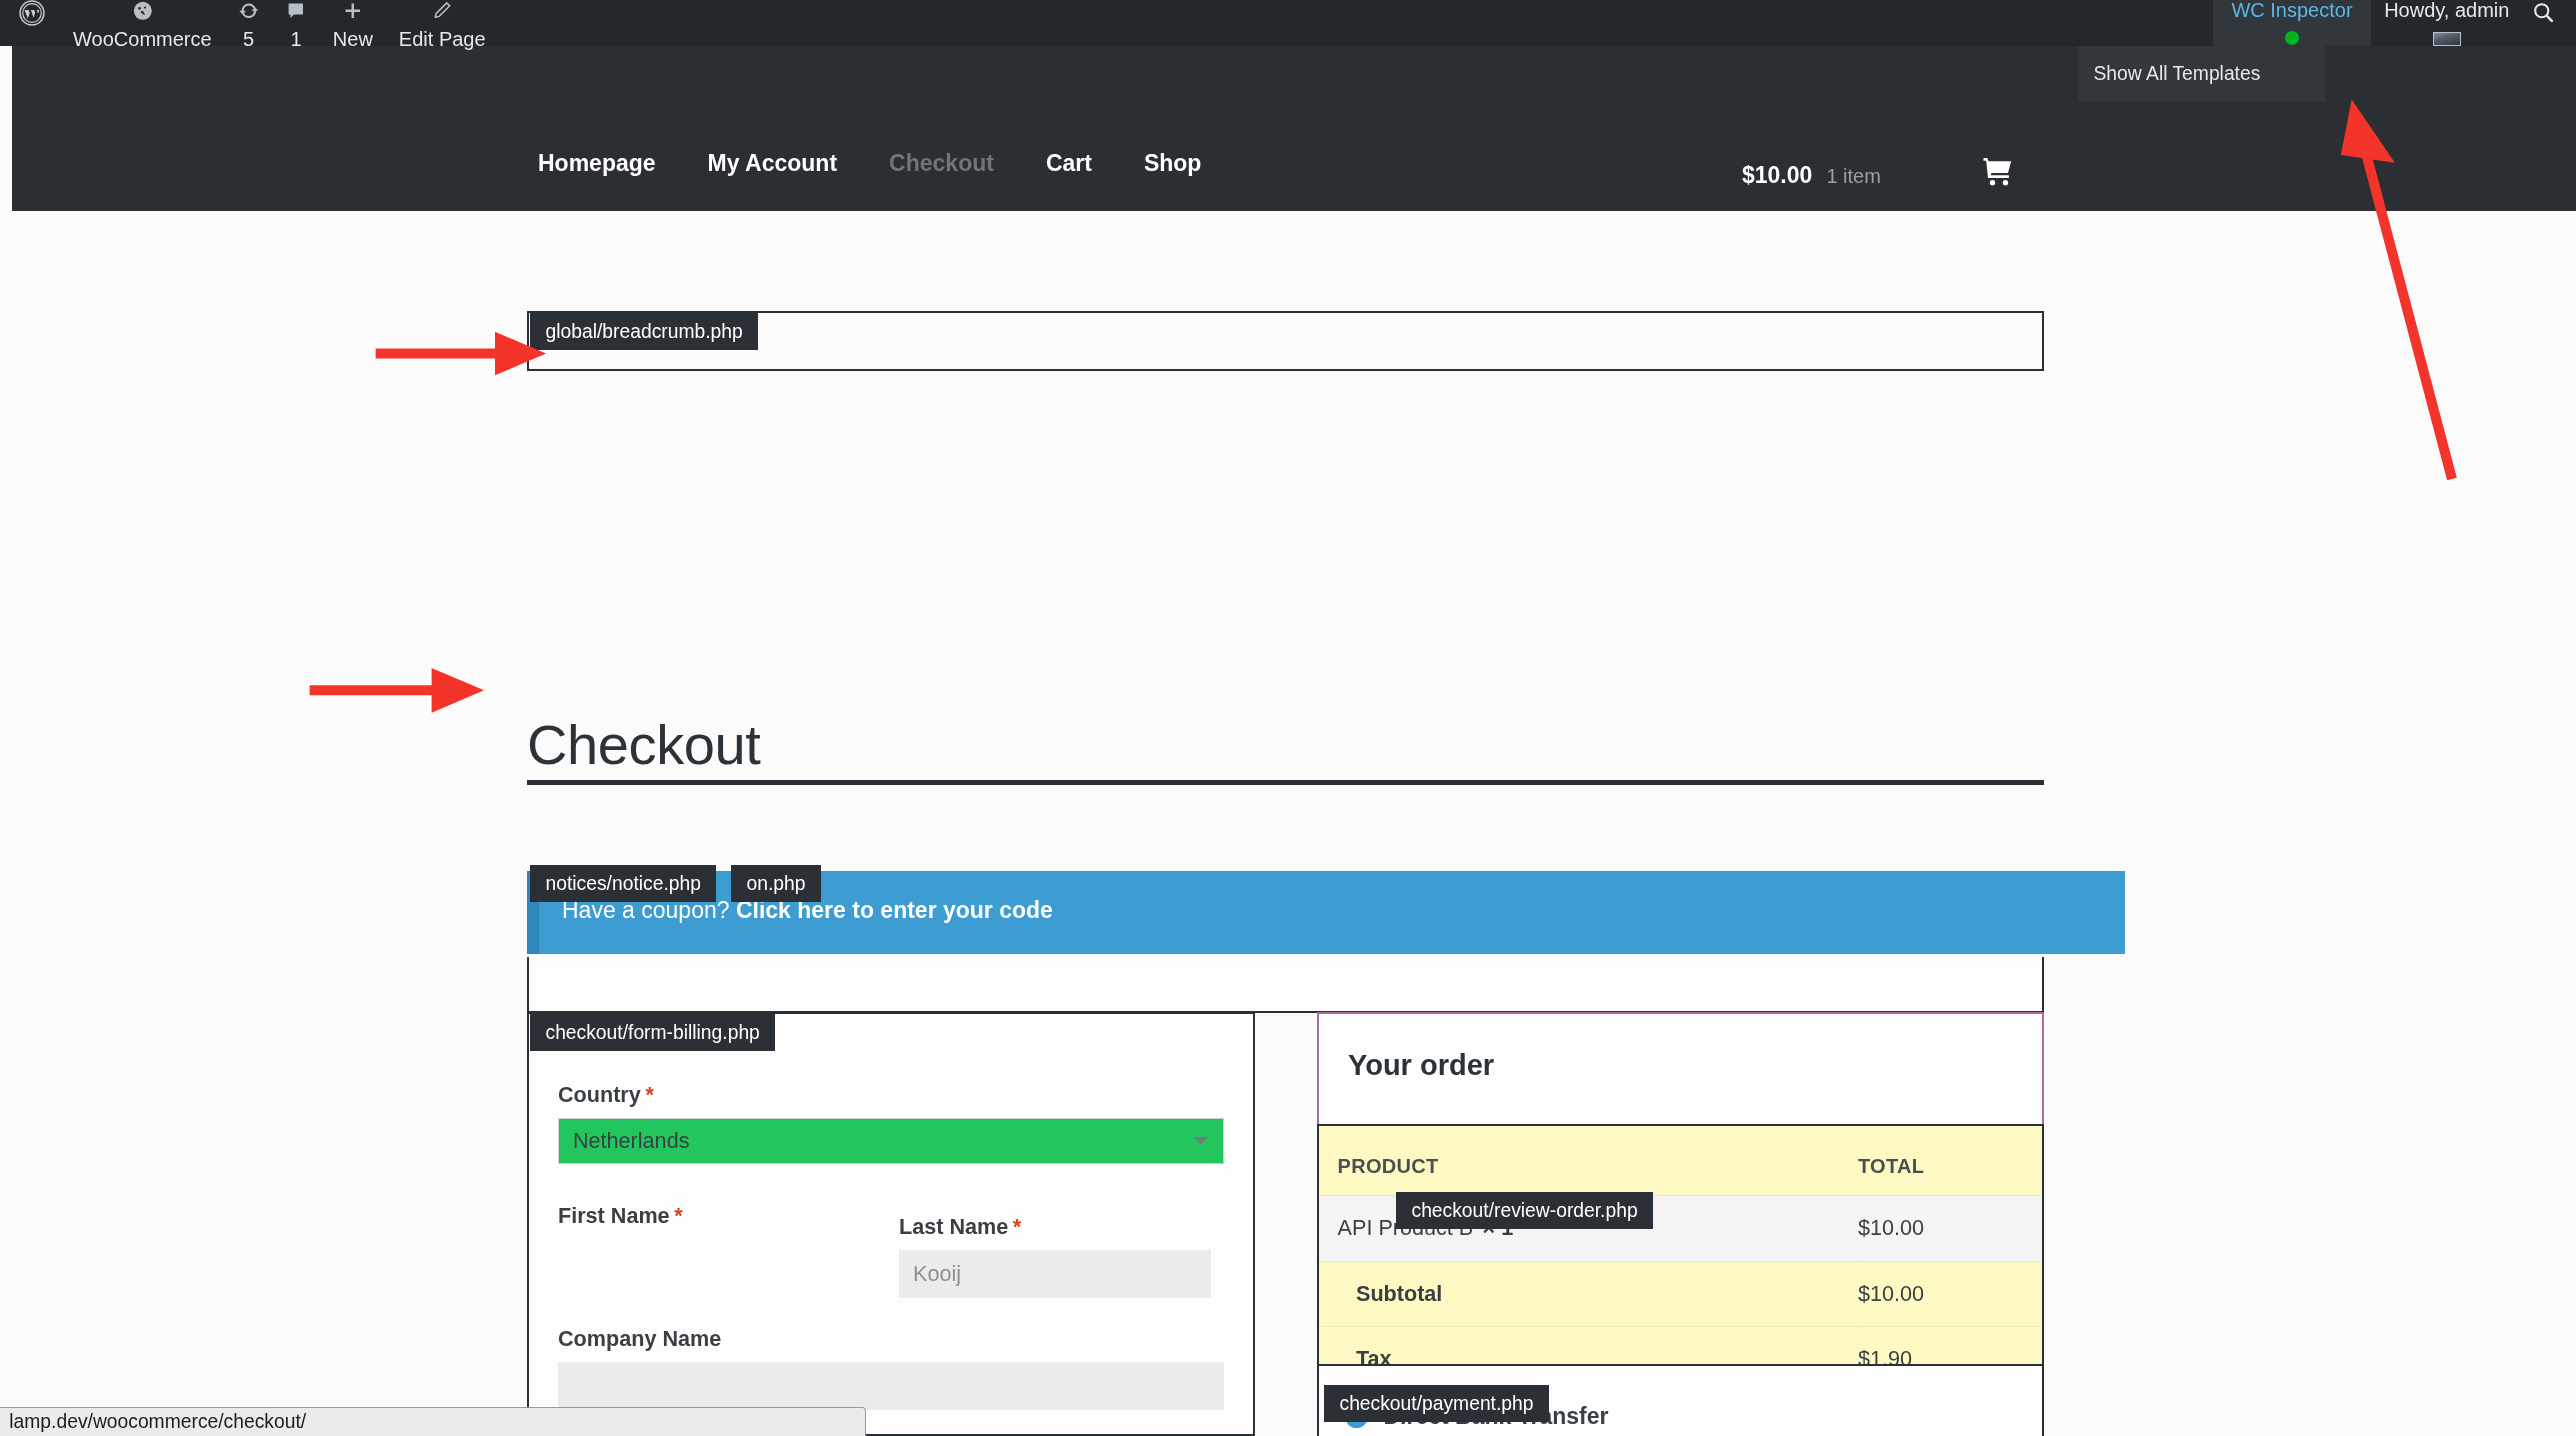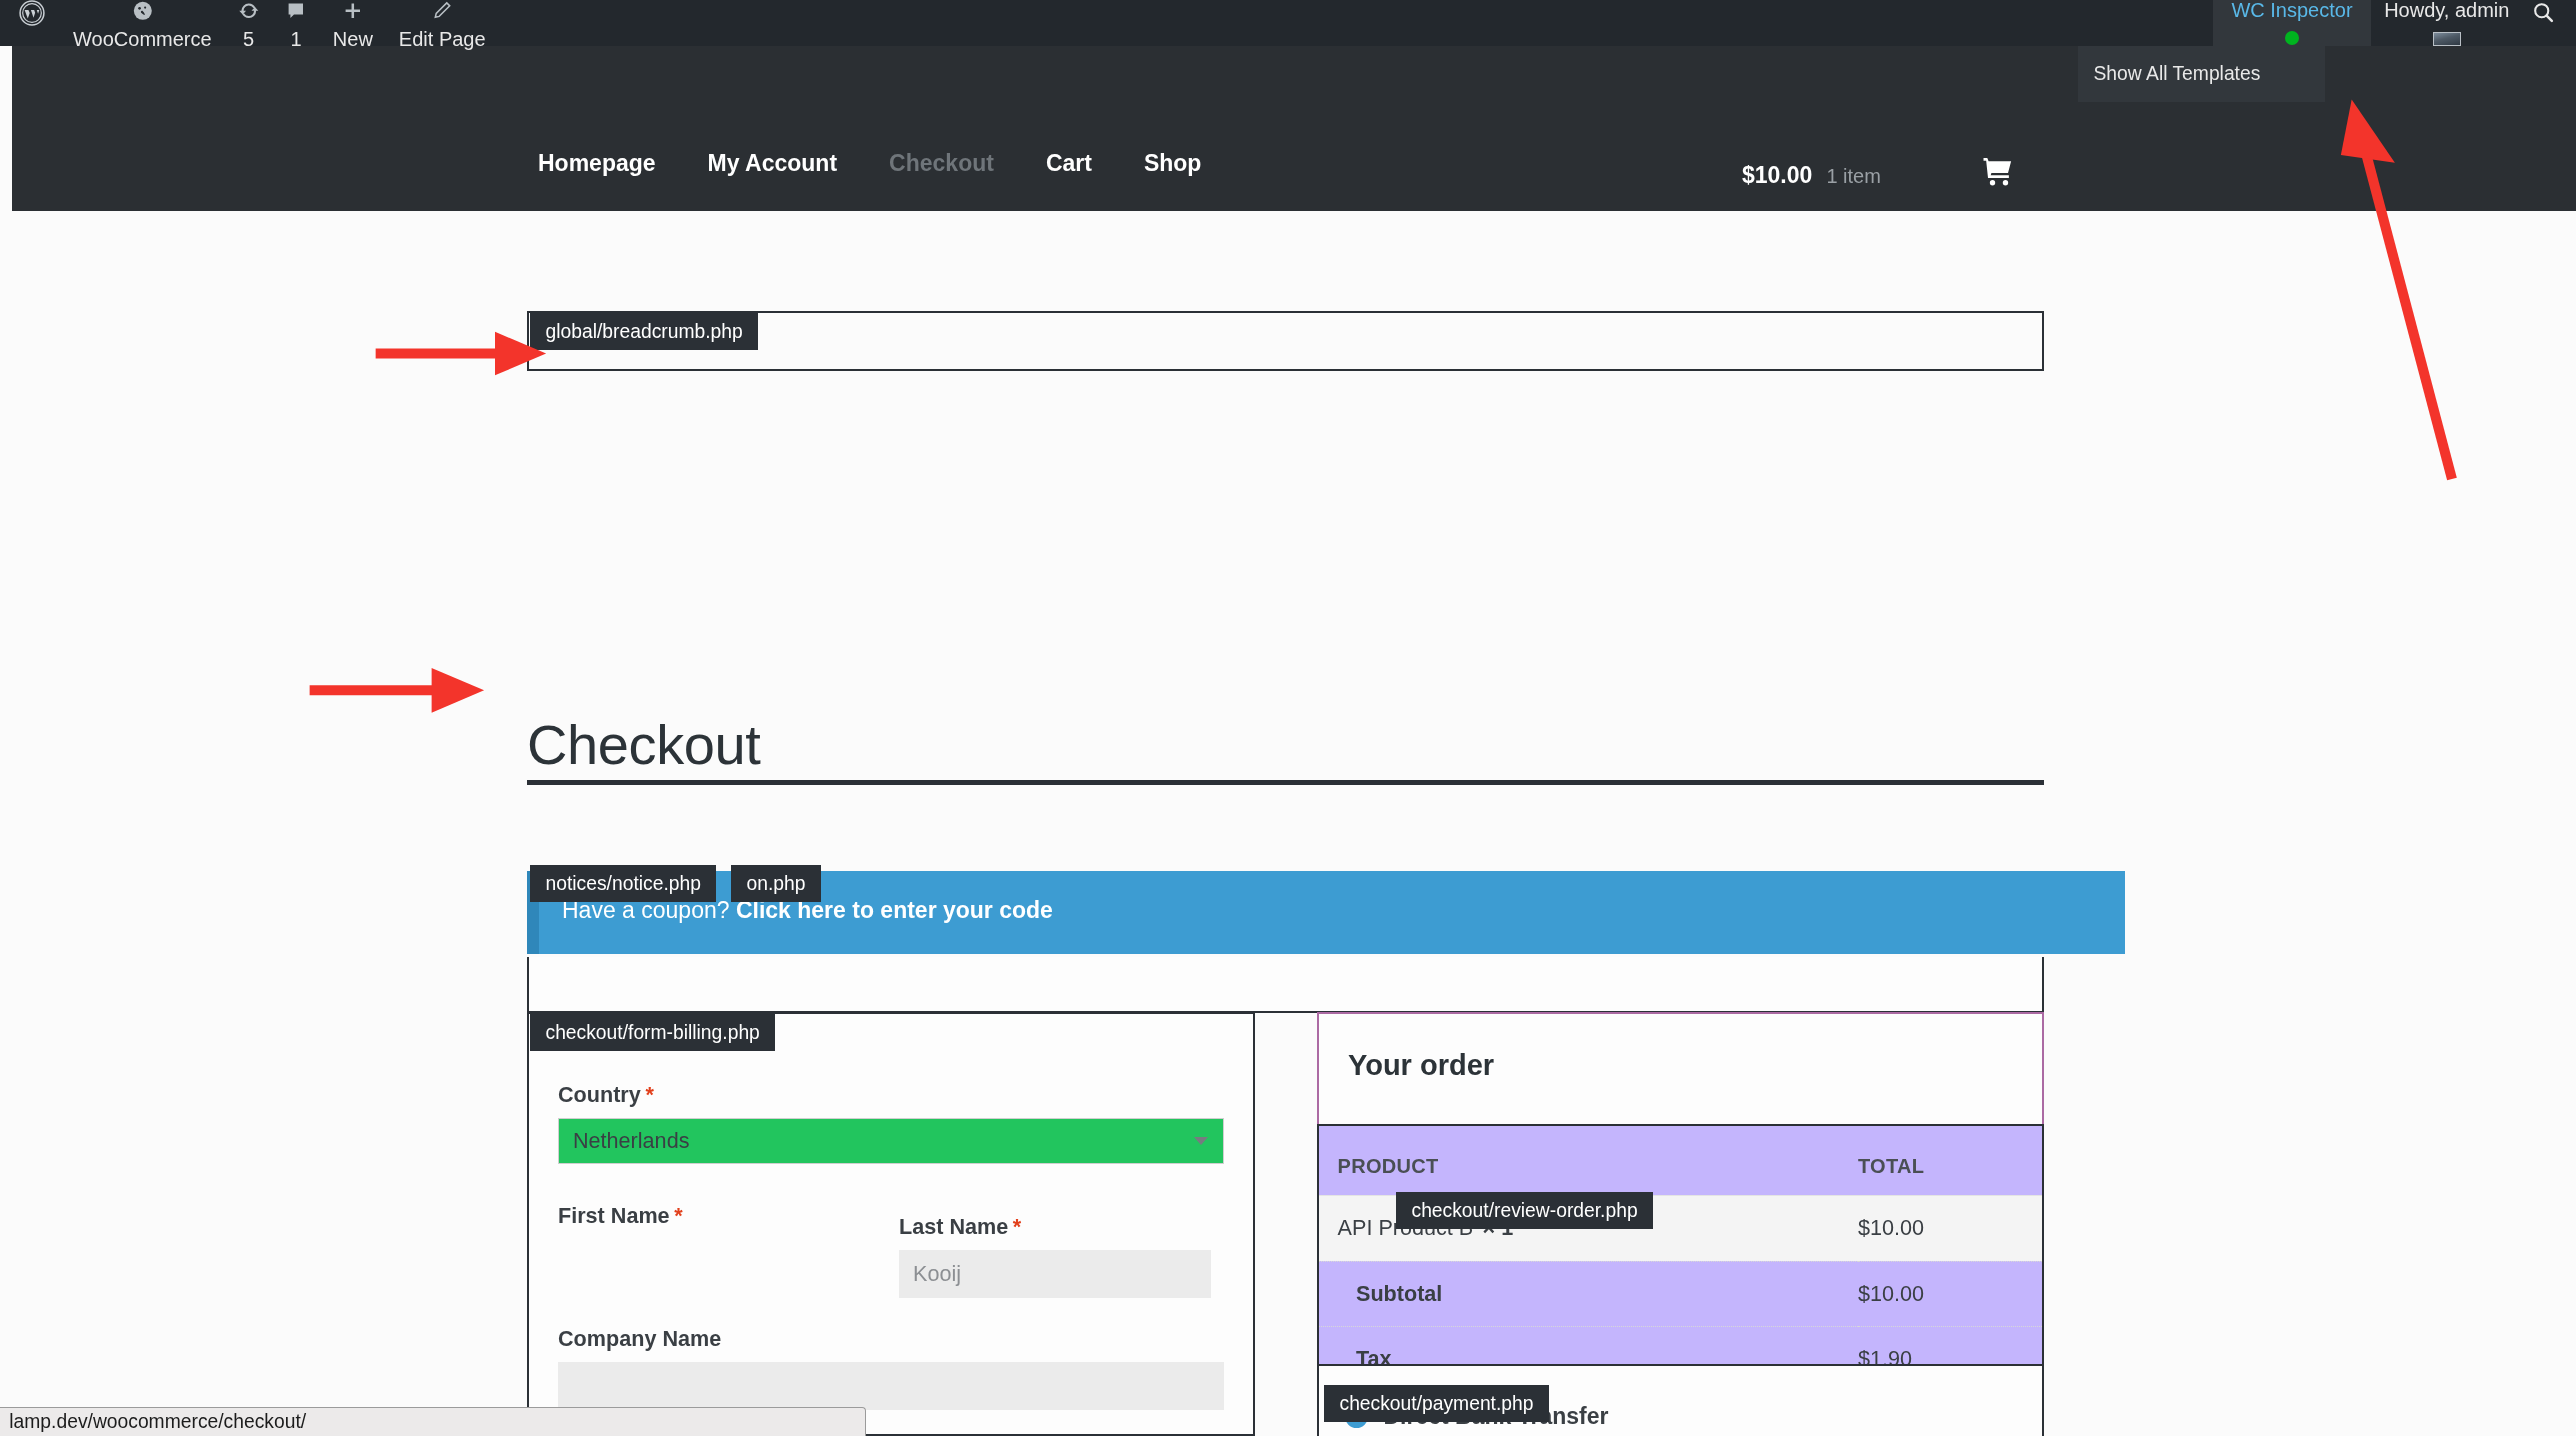--- a/index.html
+++ b/index.html
@@ -193,21 +193,21 @@
     background: #fdfdfd;
   }
   #order-title {
     position: absolute; left: 29px; top: 35px;
     font-size: 29px; font-weight: bold; color: #2c3338;
   }
   #review-box {
     position: absolute; left: 1317px; top: 912px;
     width: 727px; height: 312px;
     border: 2.3px solid #2b3036;
-    background: #c4b5fd;
+    background: #fef9c3;
     overflow: hidden;
   }
   #label-review { left: 1396px; top: 980px; }
 
   table.order-table { width: 100%; border-collapse: collapse; }
   table.order-table th {
     text-align: left; font-size: 20px; color: #4a4f54;
     font-weight: bold; letter-spacing: 0.3px;
     padding: 29px 0 17px 18.6px;
     border-bottom: 1.5px solid #e4e4e4;

